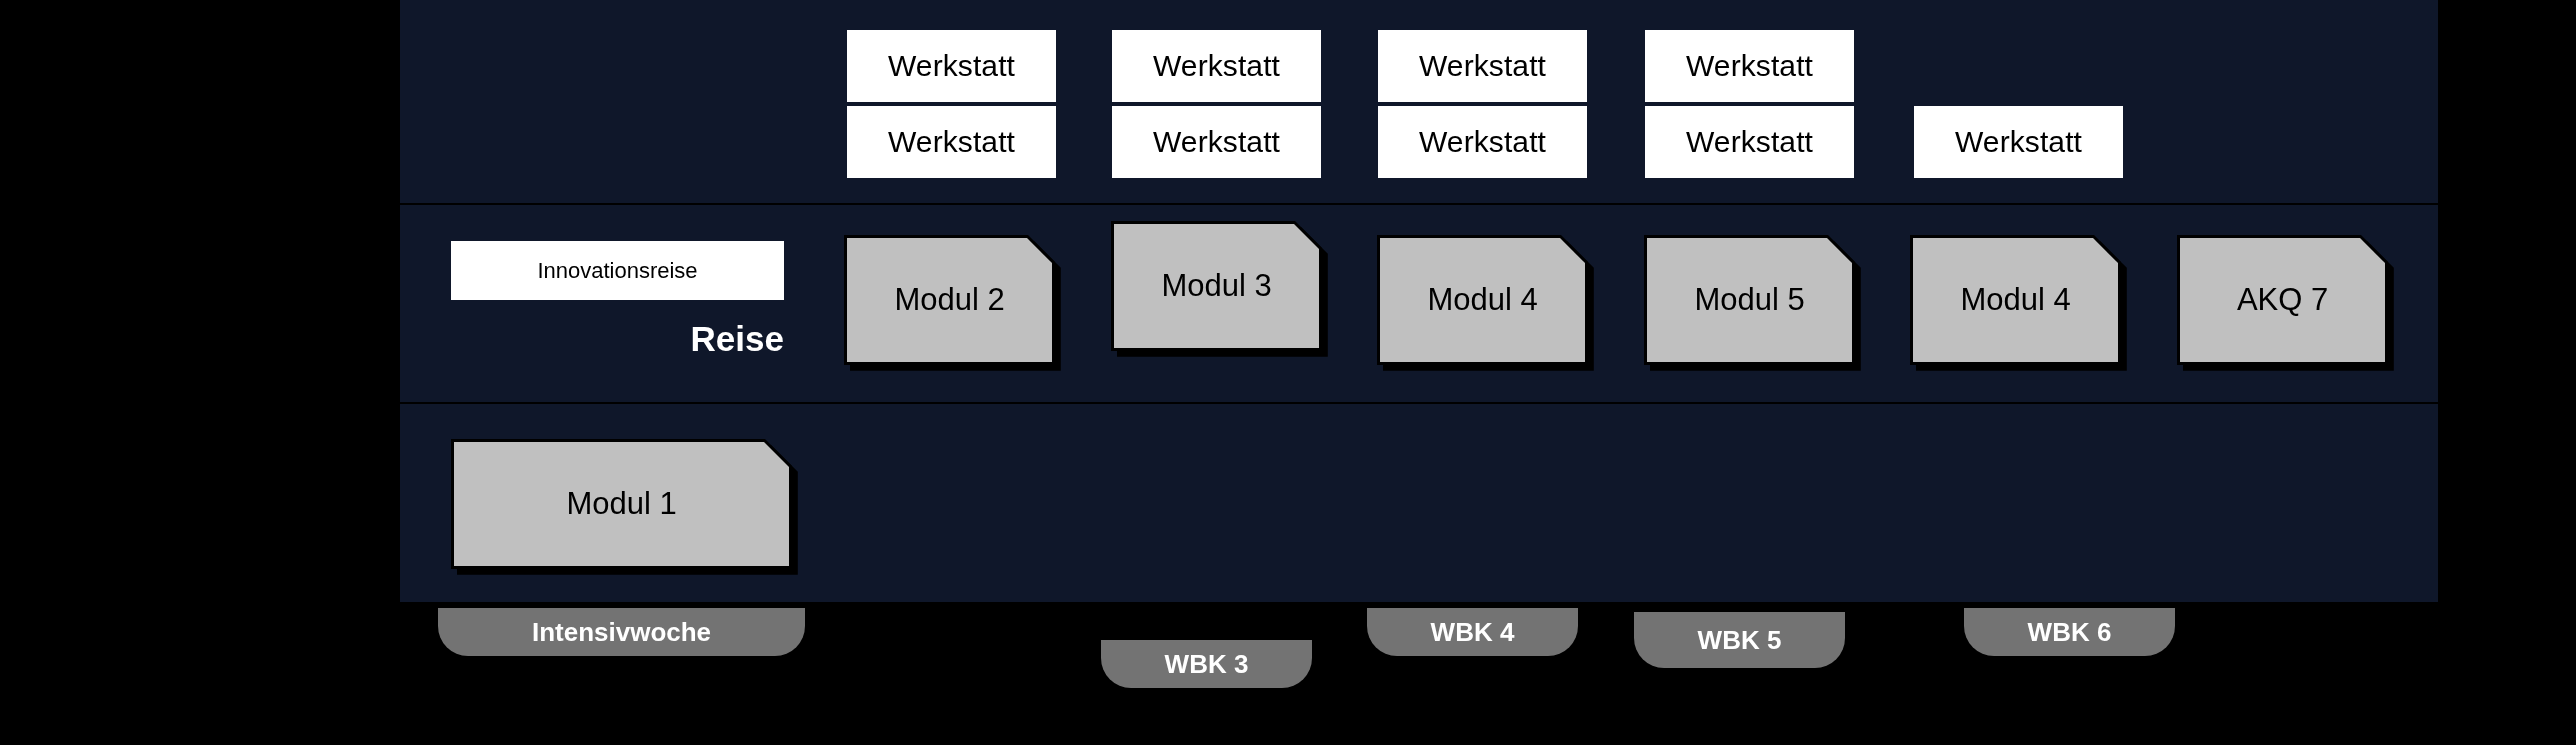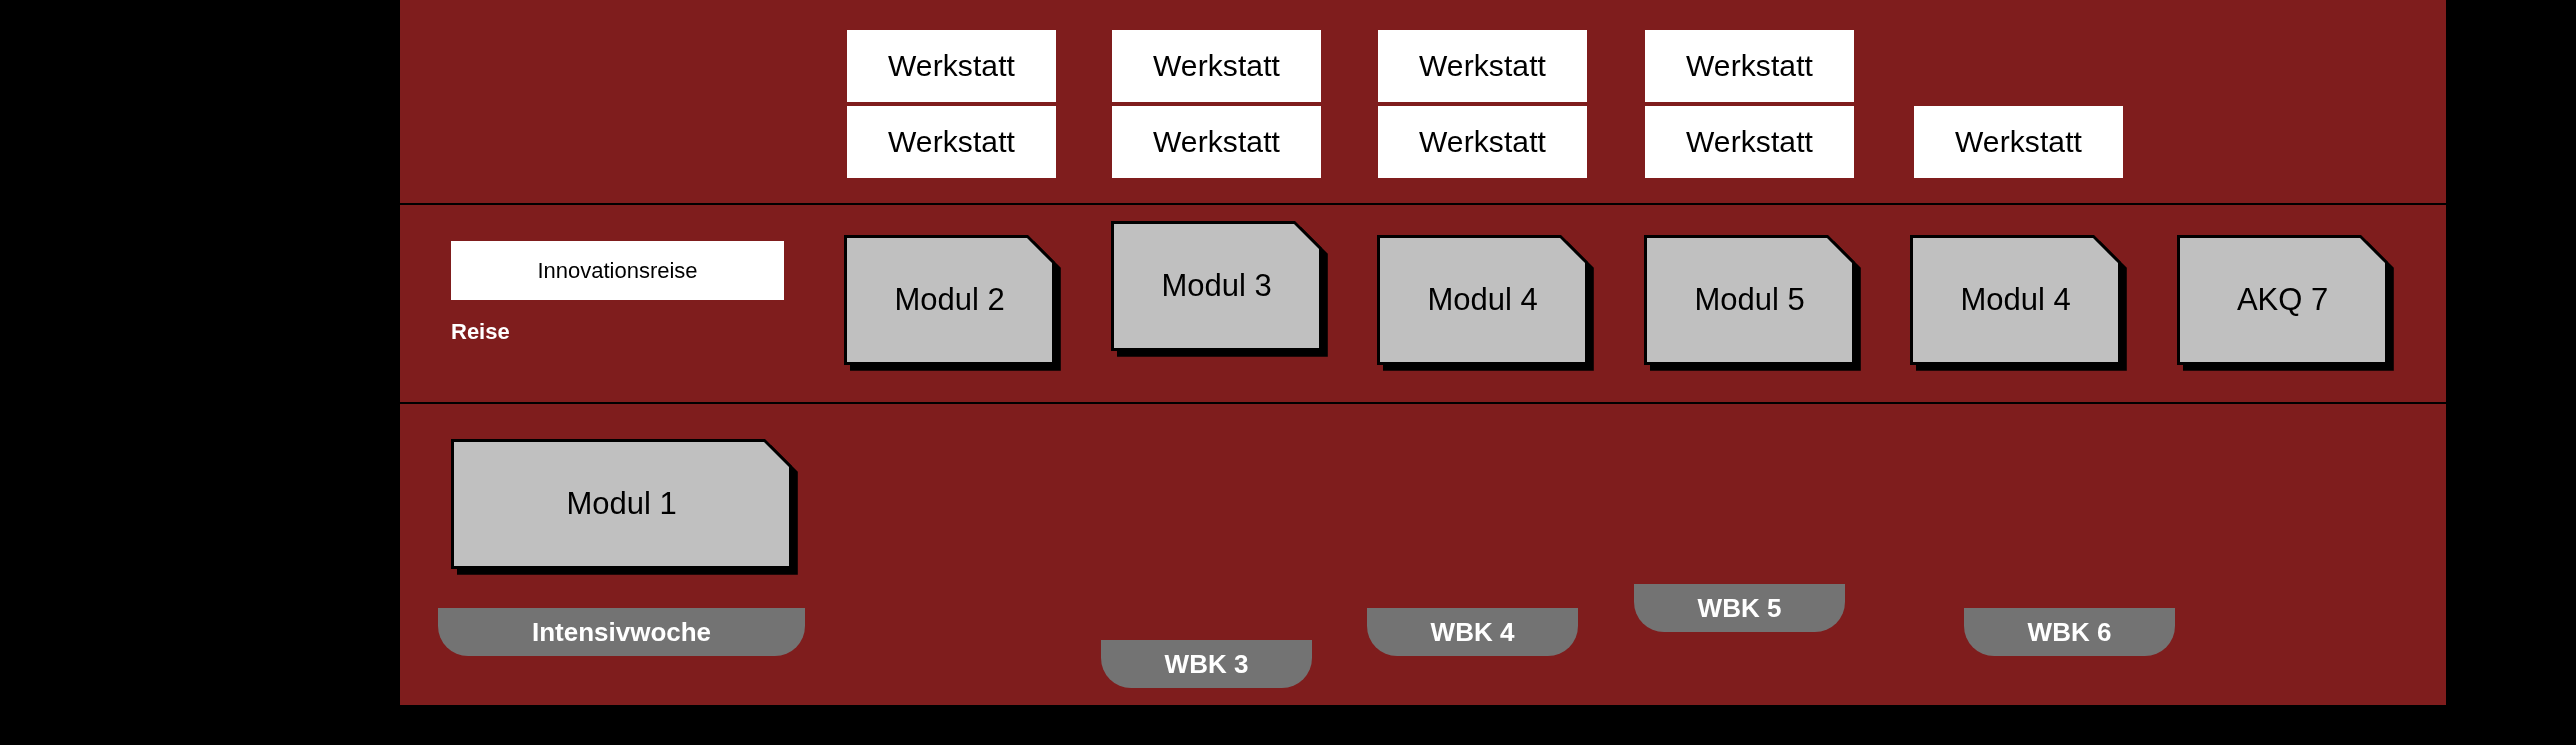--- a/index.html
+++ b/index.html
@@ -2,34 +2,34 @@
 <html style="font-size:10.3px"><head>
 <meta charset="utf-8">
 <style>
   html,body{margin:0;padding:0;background:#000;}
   body{width:2576px;height:745px;position:relative;overflow:hidden;
        font-family:"Liberation Sans","DejaVu Sans",sans-serif;}
 
   #stage{position:absolute;left:0;top:0;width:2576px;height:745px;background:#000;}
 
   
-  .panel{position:absolute;left:400px;top:0;width:2038px;height:705px;background:#7f1d1d;padding-left:8px;}
+  .panel{position:absolute;left:400px;top:0;width:2038px;height:602px;background:#0f172a;}
   .divider{position:absolute;left:0;width:100%;height:1.9px;background:#000;}
 
   
   .chip{position:absolute;background:#ffffff;color:#000;
         display:flex;align-items:center;justify-content:center;
         font-size:30px;line-height:1;letter-spacing:0.1px;white-space:nowrap;}
 
   
   .innov{position:absolute;background:#fff;color:#000;
          display:flex;align-items:center;justify-content:center;
          font-size:22px;white-space:nowrap;}
-  .reise{position:absolute;color:#fff;font-weight:bold;font-size:22px;
-         text-align:left;white-space:nowrap;}
+  .reise{position:absolute;color:#fff;font-weight:bold;font-size:35px;
+         text-align:right;white-space:nowrap;}
 
   
   .mod{position:absolute;}
   .mod .shadow{position:absolute;left:5.8px;top:5.8px;width:100%;height:100%;
                background:#000;
                clip-path:polygon(0 0, calc(100% - 27px) 0, 100% 27px, 100% 100%, 0 100%);}
   .mod .body{position:absolute;left:0;top:0;width:100%;height:100%;
              background:#000;
              clip-path:polygon(0 0, calc(100% - 27px) 0, 100% 27px, 100% 100%, 0 100%);}
   .mod .inner{position:absolute;left:2.6px;top:2.6px;
@@ -103,17 +103,17 @@
       <div class="shadow"></div>
       <div class="body"></div>
       <div class="inner">Modul 1</div>
     </div>
 
   </div>
 
   <div class="tab" style="left:438px;top:608px;width:367px;height:48px">Intensivwoche</div>
   <div class="tab" style="left:1101px;top:640px;width:211px;height:48px">WBK 3</div>
   <div class="tab" style="left:1367px;top:608px;width:211px;height:48px">WBK 4</div>
-  <div class="tab" style="left:1634px;top:584px;width:211px;height:48px">WBK 5</div>
+  <div class="tab" style="left:1634px;top:612px;width:211px;height:56px">WBK 5</div>
   <div class="tab" style="left:1964px;top:608px;width:211px;height:48px">WBK 6</div>
 
 </div>
 
 
 </body></html>

